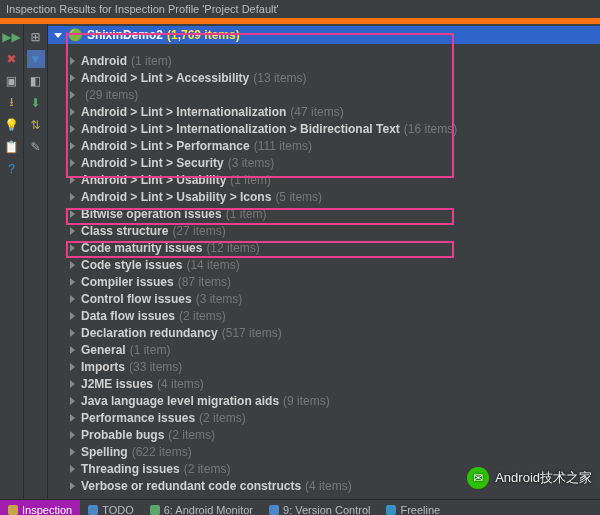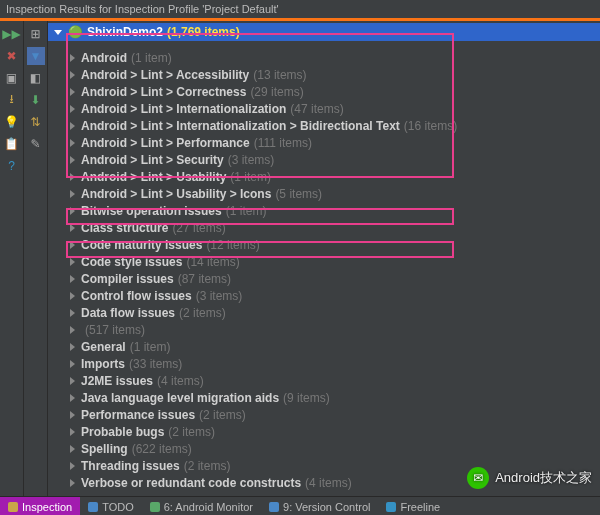--- a/index.html
+++ b/index.html
@@ -11,21 +11,21 @@
     width: 600px;
     height: 515px;
     overflow: hidden;
     position: relative;
   }
   .titlebar {
     background: #3c3f41;
     padding: 3px 6px;
     font-size: 11px;
     color: #bbbbbb;
-    border-bottom: 3px solid #f97316;
+    border-bottom: 6px solid #f97316;
   }
   .main {
     display: flex;
     height: calc(100% - 40px);
   }
   .toolbar {
     width: 24px;
     background: #3c3f41;
     display: flex;
     flex-direction: column;
@@ -179,21 +179,20 @@
           <span class="label">Android</span>
           <span class="count">(1 item)</span>
         </div>
         <div class="row">
           <span class="arrow"></span>
           <span class="label">Android &gt; Lint &gt; Accessibility</span>
           <span class="count">(13 items)</span>
         </div>
         <div class="row">
           <span class="arrow"></span>
-          <span class="label">Android &gt; Lint &gt; Correctness</span>
           <span class="count">(29 items)</span>
         </div>
         <div class="row">
           <span class="arrow"></span>
           <span class="label">Android &gt; Lint &gt; Internationalization</span>
           <span class="count">(47 items)</span>
         </div>
         <div class="row">
           <span class="arrow"></span>
           <span class="label">Android &gt; Lint &gt; Internationalization &gt; Bidirectional Text</span>
@@ -249,20 +248,21 @@
           <span class="label">Control flow issues</span>
           <span class="count">(3 items)</span>
         </div>
         <div class="row">
           <span class="arrow"></span>
           <span class="label">Data flow issues</span>
           <span class="count">(2 items)</span>
         </div>
         <div class="row">
           <span class="arrow"></span>
+          <span class="label">Declaration redundancy</span>
           <span class="count">(517 items)</span>
         </div>
         <div class="row">
           <span class="arrow"></span>
           <span class="label">General</span>
           <span class="count">(1 item)</span>
         </div>
         <div class="row">
           <span class="arrow"></span>
           <span class="label">Imports</span>

